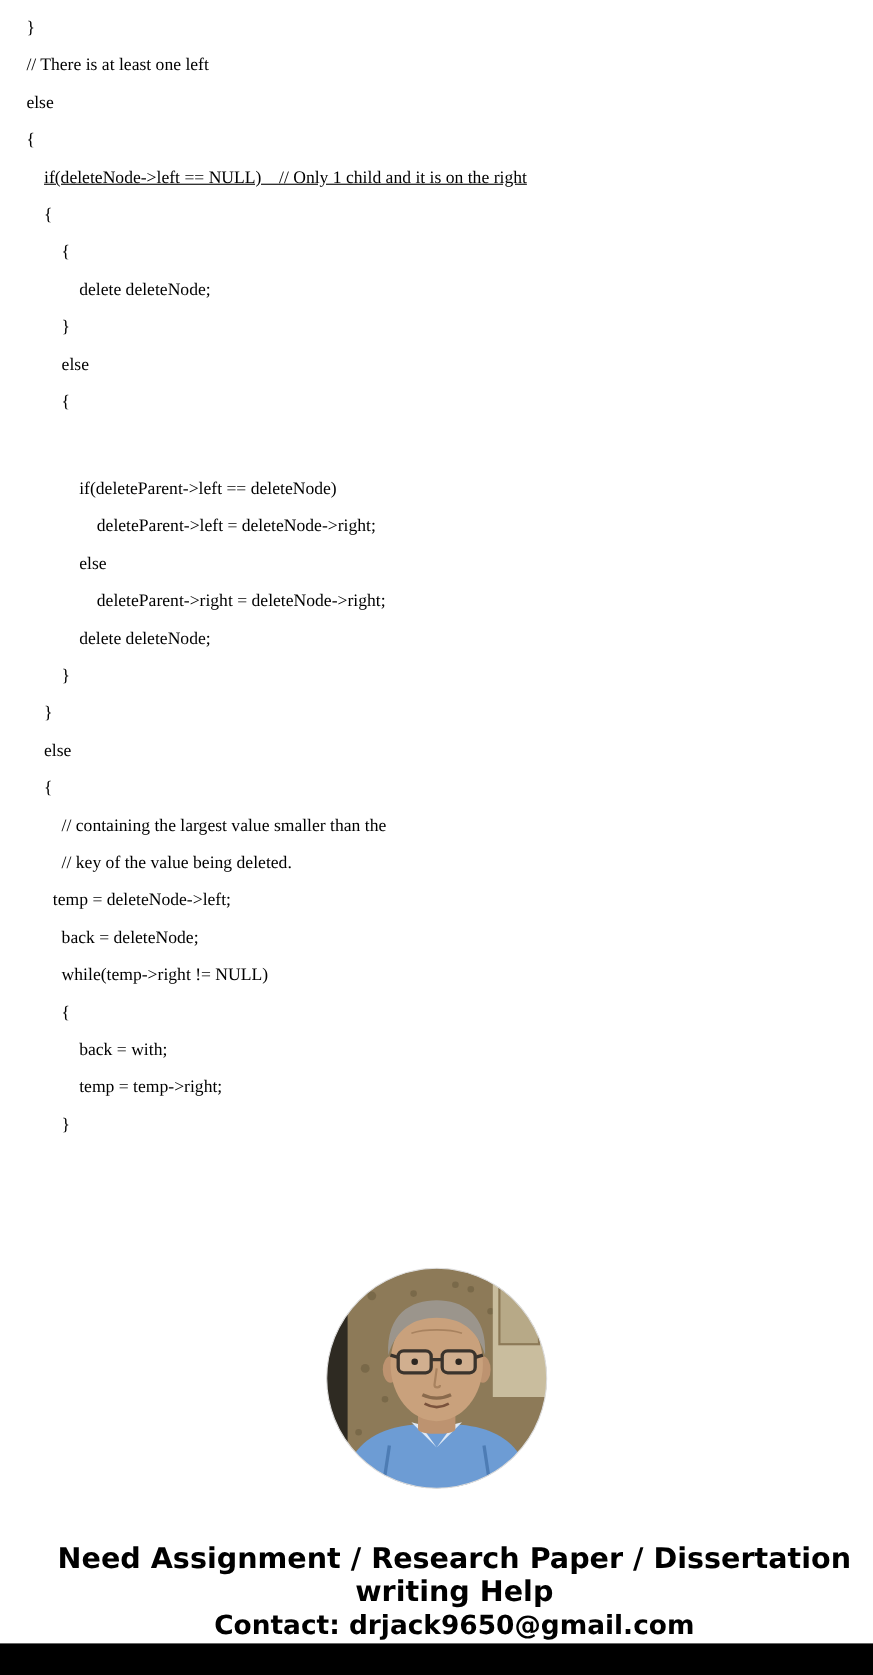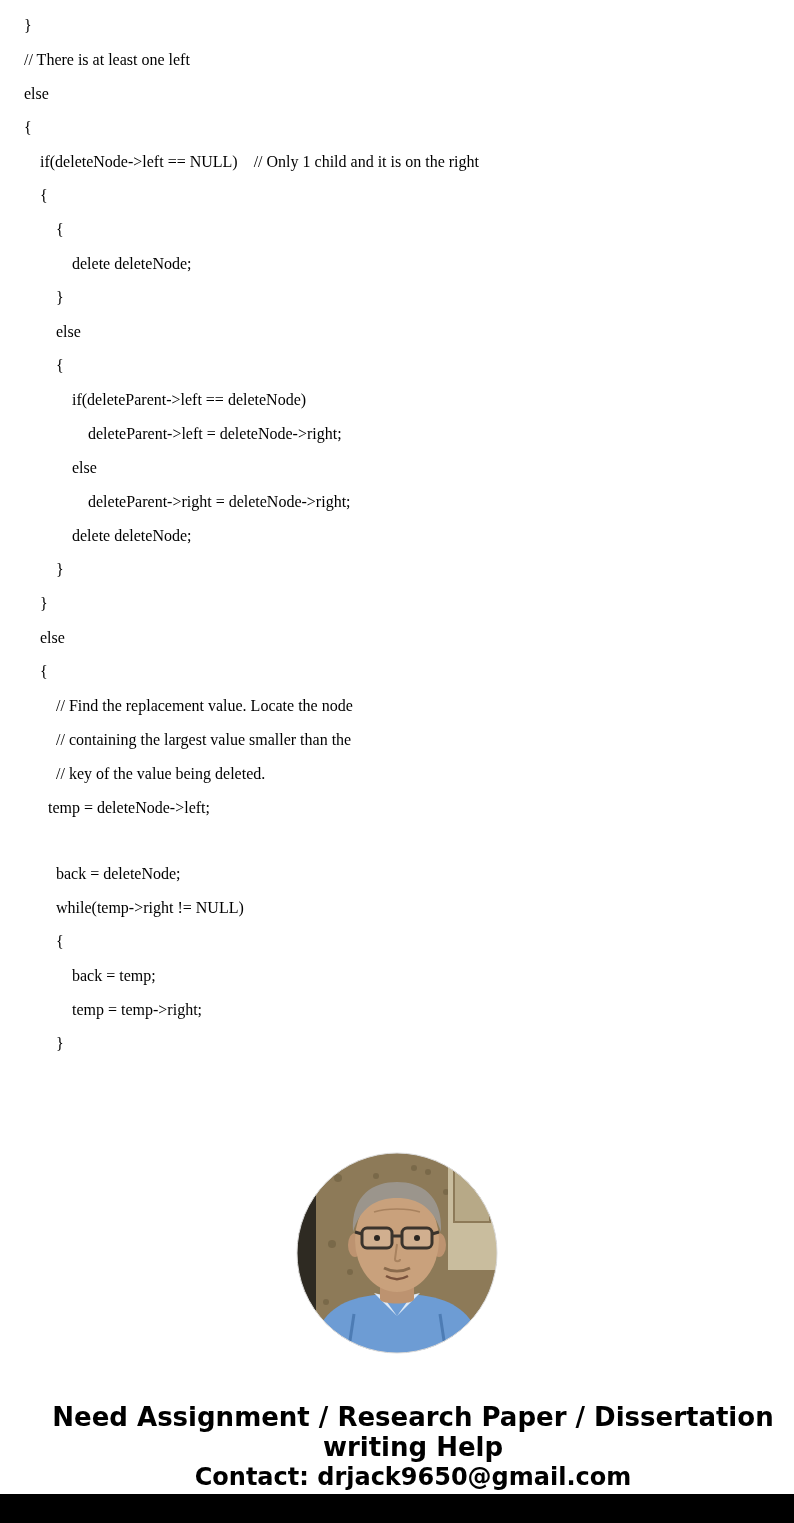--- a/index.html
+++ b/index.html
@@ -52,44 +52,43 @@
   }
 </style>
 </head>
 <body>
 
 <div class="code-block">
     <div class="code-line" style="padding-left: 0px;">}</div>
     <div class="code-line" style="padding-left: 0px;">// There is at least one left</div>
     <div class="code-line" style="padding-left: 0px;">else</div>
     <div class="code-line" style="padding-left: 0px;">{</div>
-    <div class="code-line" style="padding-left: 16px;">if(deleteNode-&gt;left == NULL)    // Only 1 child and it is on the right</div>
+    <div class="code-line" style="padding-left: 16px; text-decoration: underline;">if(deleteNode-&gt;left == NULL)    // Only 1 child and it is on the right</div>
     <div class="code-line" style="padding-left: 16px;">{</div>
     <div class="code-line" style="padding-left: 32px;">{</div>
     <div class="code-line" style="padding-left: 48px;">delete deleteNode;</div>
     <div class="code-line" style="padding-left: 32px;">}</div>
     <div class="code-line" style="padding-left: 32px;">else</div>
     <div class="code-line" style="padding-left: 32px;">{</div>
-    <div class="code-line" style="padding-left: 48px;">if(deleteParent-&gt;left == deleteNode)</div>
+    <div class="code-line" style="padding-left: 48px; margin-top: 45px;">if(deleteParent-&gt;left == deleteNode)</div>
     <div class="code-line" style="padding-left: 64px;">deleteParent-&gt;left = deleteNode-&gt;right;</div>
     <div class="code-line" style="padding-left: 48px;">else</div>
     <div class="code-line" style="padding-left: 64px;">deleteParent-&gt;right = deleteNode-&gt;right;</div>
     <div class="code-line" style="padding-left: 48px;">delete deleteNode;</div>
     <div class="code-line" style="padding-left: 32px;">}</div>
     <div class="code-line" style="padding-left: 16px;">}</div>
     <div class="code-line" style="padding-left: 16px;">else</div>
     <div class="code-line" style="padding-left: 16px;">{</div>
-    <div class="code-line" style="padding-left: 32px;">// Find the replacement value. Locate the node</div>
     <div class="code-line" style="padding-left: 32px;">// containing the largest value smaller than the</div>
     <div class="code-line" style="padding-left: 32px;">// key of the value being deleted.</div>
     <div class="code-line" style="padding-left: 24px;">temp = deleteNode-&gt;left;</div>
-    <div class="code-line" style="padding-left: 32px; margin-top: 32px;">back = deleteNode;</div>
+    <div class="code-line" style="padding-left: 32px;">back = deleteNode;</div>
     <div class="code-line" style="padding-left: 32px; font-family: Liberation Serif, serif;">while(temp-&gt;right != NULL)</div>
     <div class="code-line" style="padding-left: 32px;">{</div>
-    <div class="code-line" style="padding-left: 48px;">back = temp;</div>
+    <div class="code-line" style="padding-left: 48px;">back = with;</div>
     <div class="code-line" style="padding-left: 48px;">temp = temp-&gt;right;</div>
     <div class="code-line" style="padding-left: 32px;">}</div>
   </div>
 
 <div class="presenter-wrap">
   <svg width="202" height="202" viewBox="0 0 202 202" aria-hidden="true">
     <defs>
       <clipPath id="avclip">
           <circle cx="101" cy="101" r="100"></circle>
         </clipPath>

